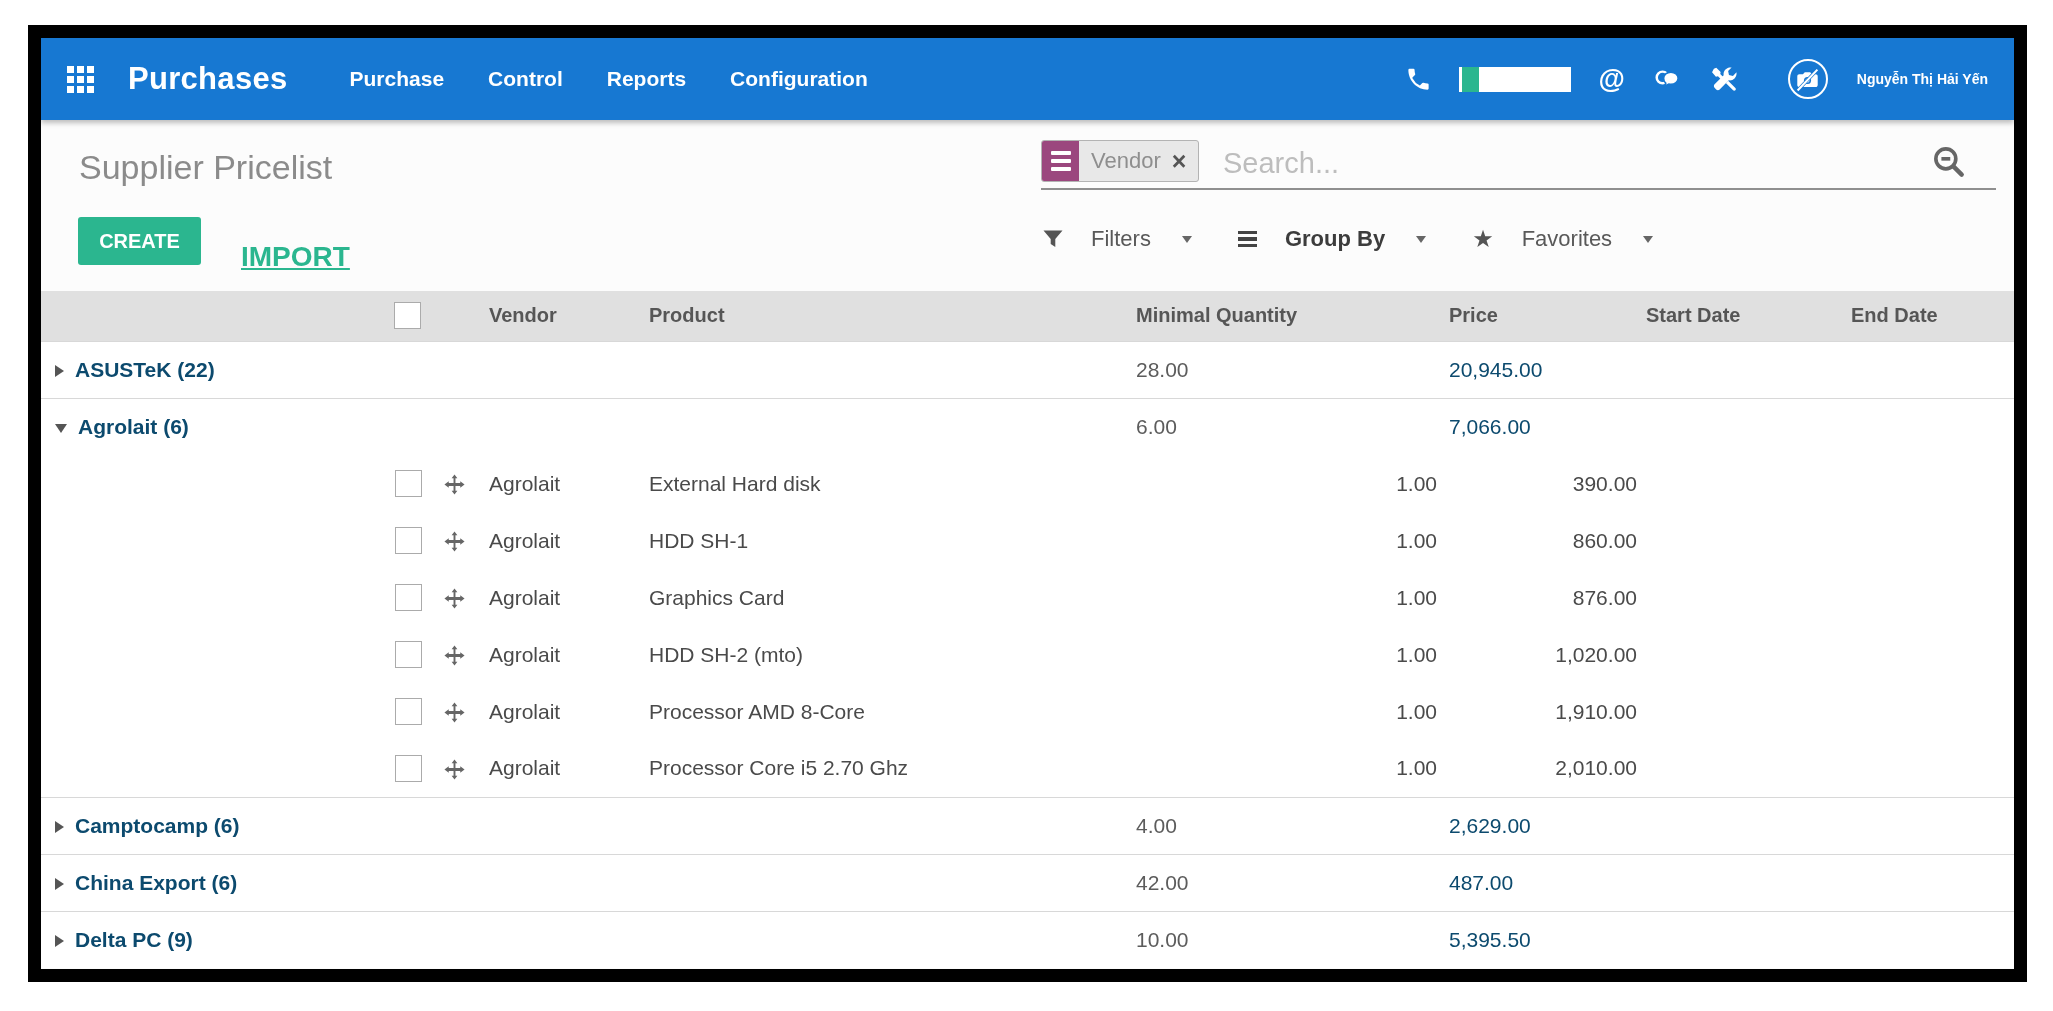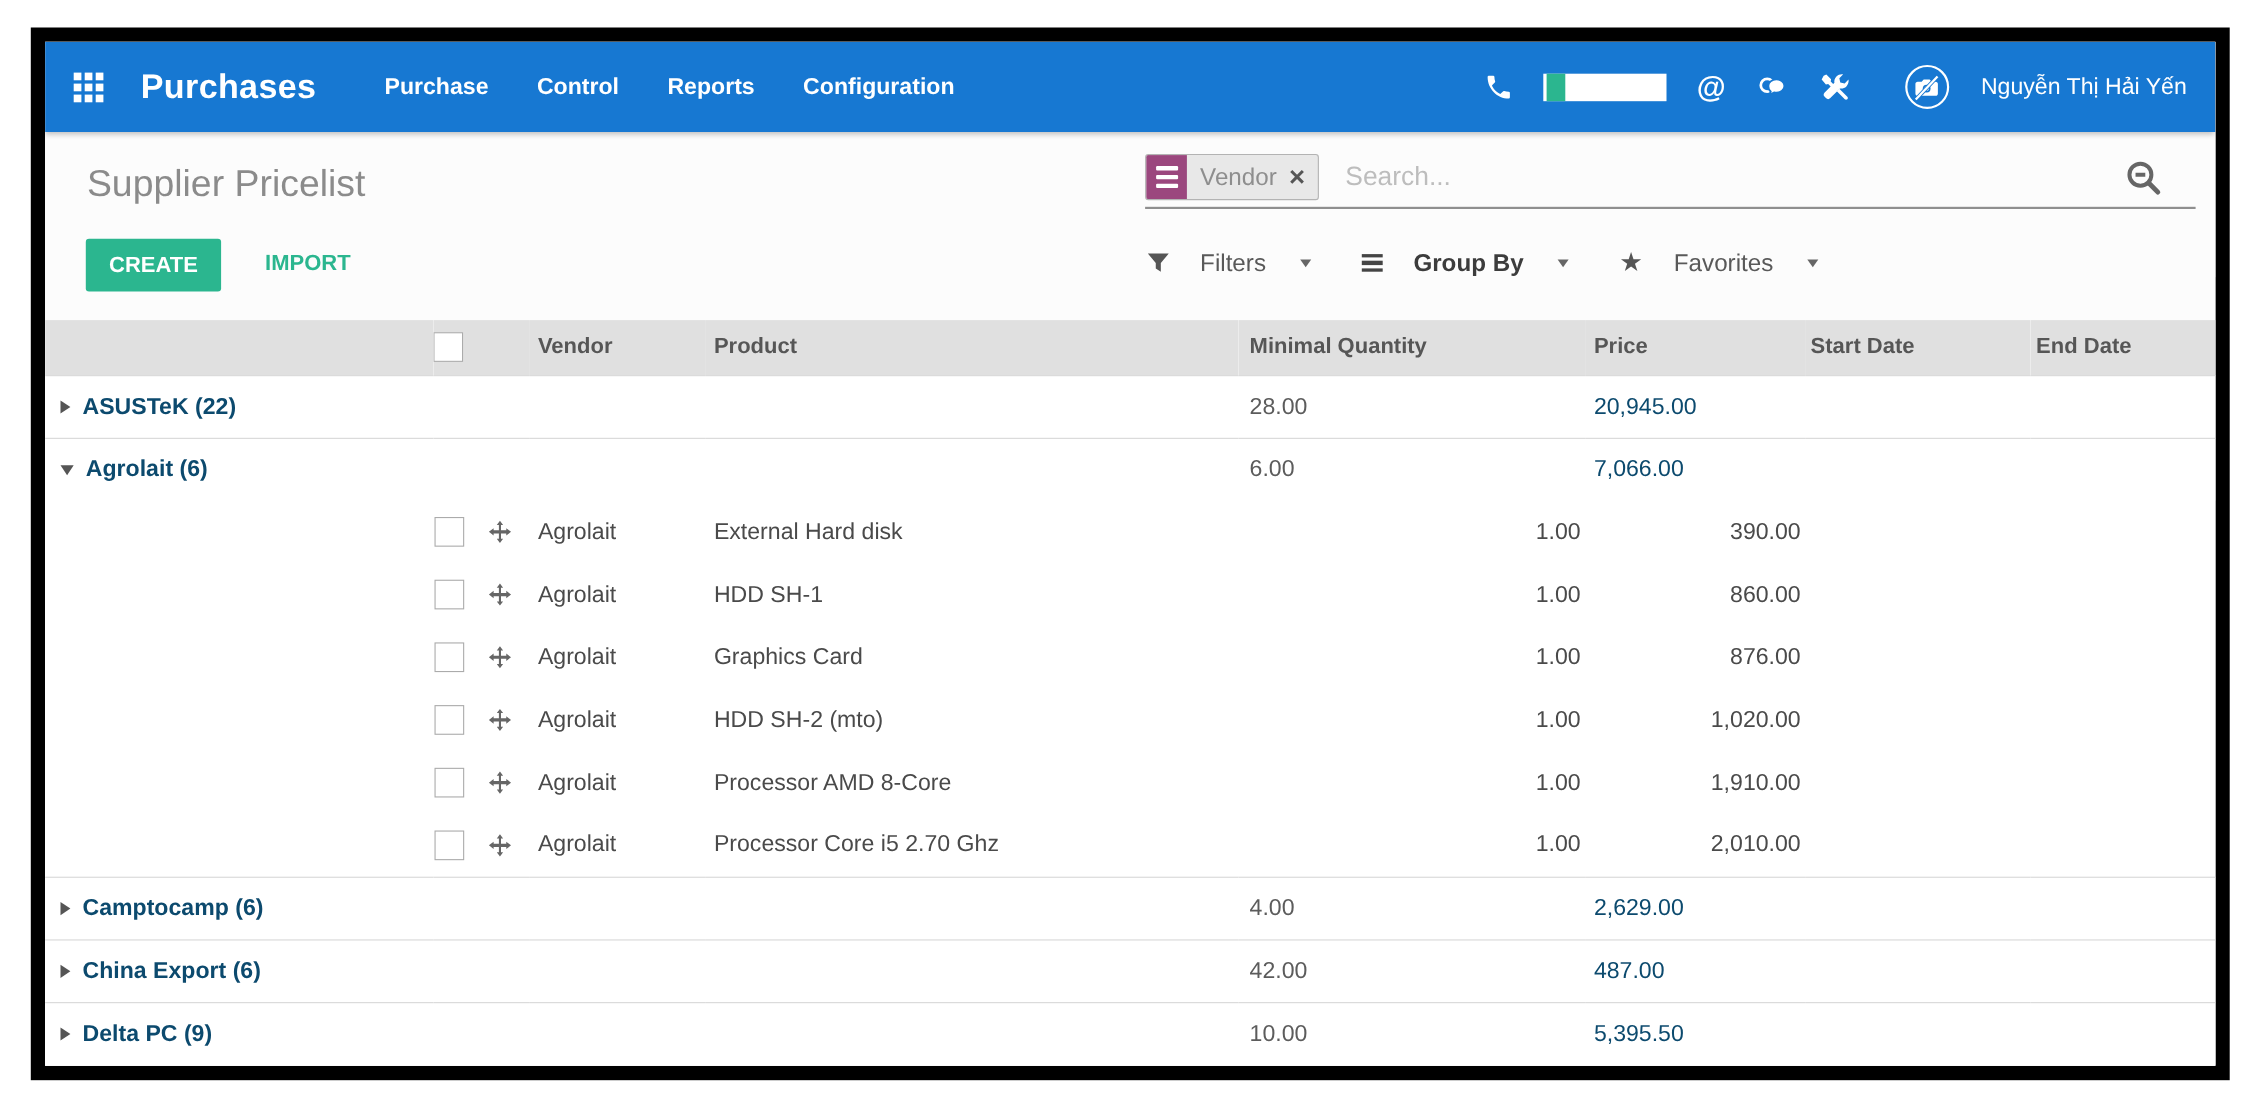--- a/index.html
+++ b/index.html
@@ -18,39 +18,39 @@
   .apps-grid i{background:#fff;width:7px;height:7px;display:block;}
   .app-name{margin-left:34px;font-size:31px;font-weight:700;color:#fff;letter-spacing:.3px;}
   .topbar-menu{display:flex;margin-left:62px;gap:44px;}
   .menu-item{color:#ffffff;font-size:21px;font-weight:700;cursor:pointer;white-space:nowrap;}
   .topbar-right{margin-left:auto;display:flex;align-items:center;gap:27px;}
   .systray-btn{display:flex;align-items:center;justify-content:center;cursor:pointer;}
   .timer-widget{width:112px;height:25px;background:#fff;position:relative;cursor:pointer;}
   .timer-fill{position:absolute;left:3px;top:0;width:17px;height:100%;background:var(--teal,#2bb68f);}
   .at-icon{color:#fff;font-size:27px;font-weight:700;line-height:1;}
   .avatar{width:40px;height:40px;border:2px solid #fff;border-radius:50%;display:flex;align-items:center;justify-content:center;margin-left:22px;cursor:pointer;box-sizing:border-box;}
-  .user-name{color:#fff;font-size:21px;font-weight:400;margin-left:2px;white-space:nowrap;}
+  .user-name{color:#fff;font-size:14px;font-weight:700;margin-left:2px;white-space:nowrap;}
 
   
   .control-panel{position:absolute;left:0;top:82px;width:100%;height:132px;background:#fcfcfc;}
   .page-title{position:absolute;left:38px;top:28px;font-size:34px;color:#8b8b8b;}
   .btn-create{position:absolute;left:37px;top:97px;width:123px;height:48px;background:var(--teal,#2bb68f);
     color:#fff;font-size:20px;font-weight:700;border:none;border-radius:3px;cursor:pointer;font-family:inherit;}
-  .btn-import{position:absolute;left:194px;top:107px;font-size:20px;font-weight:700;color:var(--teal,#2bb68f);
-    background:none;border:none;cursor:pointer;font-family:inherit;}
+  .btn-import{position:absolute;left:194px;top:120px;font-size:28px;font-weight:700;color:var(--teal,#2bb68f);
+    background:none;border:none;cursor:pointer;font-family:inherit;text-decoration:underline;}
 
   .search-area{position:absolute;left:1000px;top:16px;width:955px;height:54px;border-bottom:2px solid #8f8f8f;box-sizing:border-box;}
   .facet{position:absolute;left:0;top:4px;height:40px;display:inline-flex;align-items:stretch;
     border:1px solid #b3b3b3;border-radius:3px;background:#e8e8e8;overflow:hidden;}
   .facet-icon{width:37px;background:var(--purple,#9b477e);display:flex;flex-direction:column;justify-content:center;align-items:center;gap:4px;cursor:pointer;}
   .facet-icon i{width:20px;height:4px;background:#fff;border-radius:1px;display:block;}
   .facet-body{display:flex;align-items:center;padding:0 12px;gap:11px;}
   .facet-label{color:#8e8e8e;font-size:22px;}
   .facet-remove{color:#555;font-size:25px;font-weight:700;cursor:pointer;line-height:1;}
-  .search-placeholder{position:absolute;left:182px;top:11px;font-size:24px;color:#bdbdbd;}
+  .search-placeholder{position:absolute;left:182px;top:11px;font-size:29px;color:#bdbdbd;}
   .search-zoom{position:absolute;right:28px;top:7px;cursor:pointer;}
 
   .filter-bar{position:absolute;left:1002px;top:106px;display:flex;gap:46px;align-items:center;}
   .filter-item{display:flex;align-items:center;gap:28px;font-size:22px;color:#595959;cursor:pointer;white-space:nowrap;}
   .filter-item.bold{font-weight:700;color:#3c3c3c;}
   .caret{width:0;height:0;border-top:7px solid #666;border-left:5.5px solid transparent;border-right:5.5px solid transparent;margin-left:3px;}
   .hamburger{display:flex;flex-direction:column;gap:3.5px;}
   .hamburger i{width:19px;height:3.2px;background:#444;display:block;}
   .star-glyph{font-size:24px;color:#555;line-height:1;}
 

